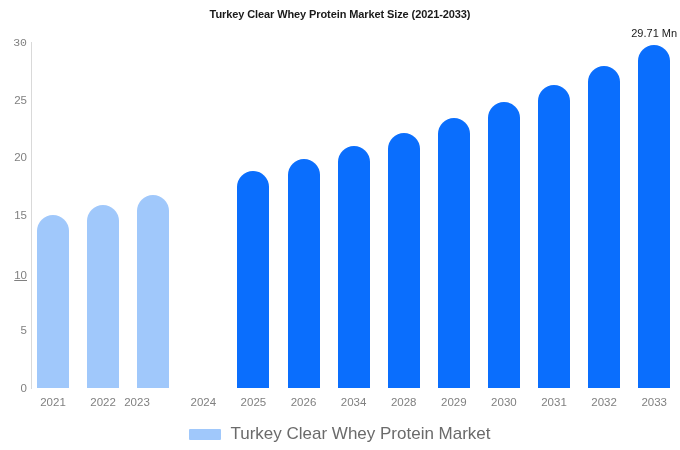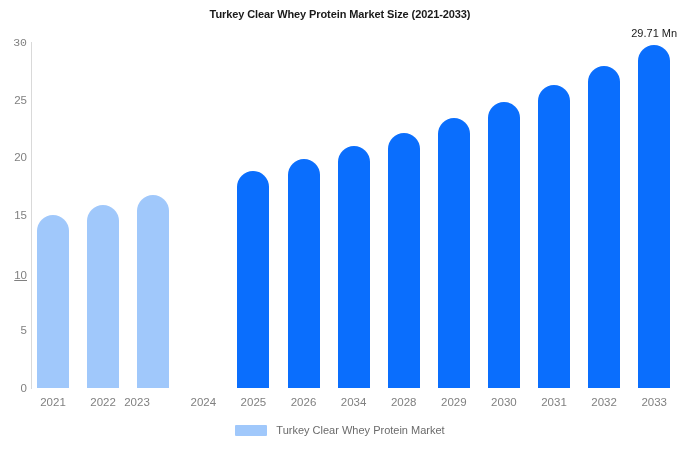--- a/index.html
+++ b/index.html
@@ -101,21 +101,21 @@
     align-items: center;
     justify-content: center;
     gap: 9px;
   }
   #legend-swatch {
     width: 32px;
     height: 11px;
     border-radius: 1px;
   }
   #legend-label {
-    font-size: 11px;
+    font-size: 17px;
     color: #6b6b6b;
   }
 </style>
 </head>
 <body>
 
 <div id="chart-root">
 
   <div id="chart-title">Turkey Clear Whey Protein Market Size (2021-2033)</div>
 

